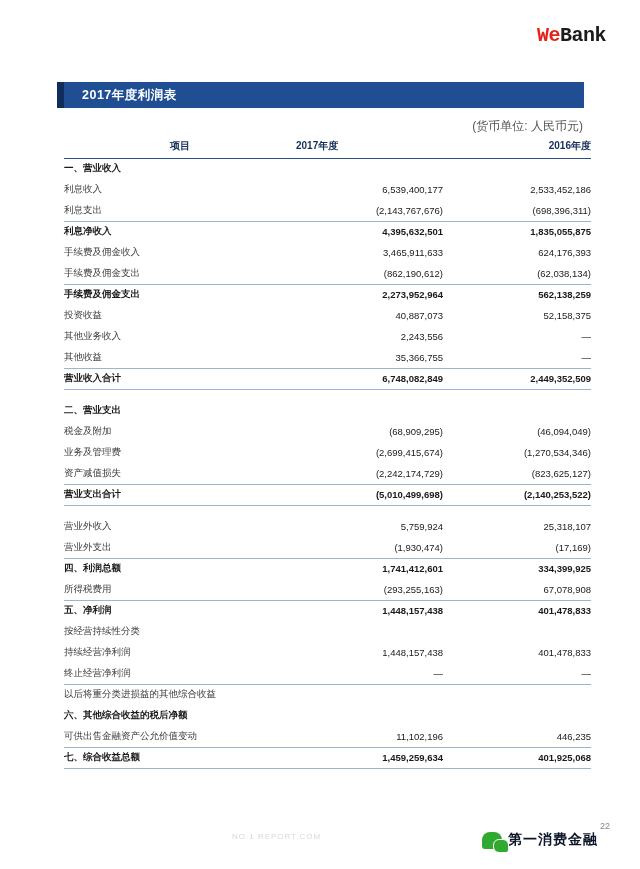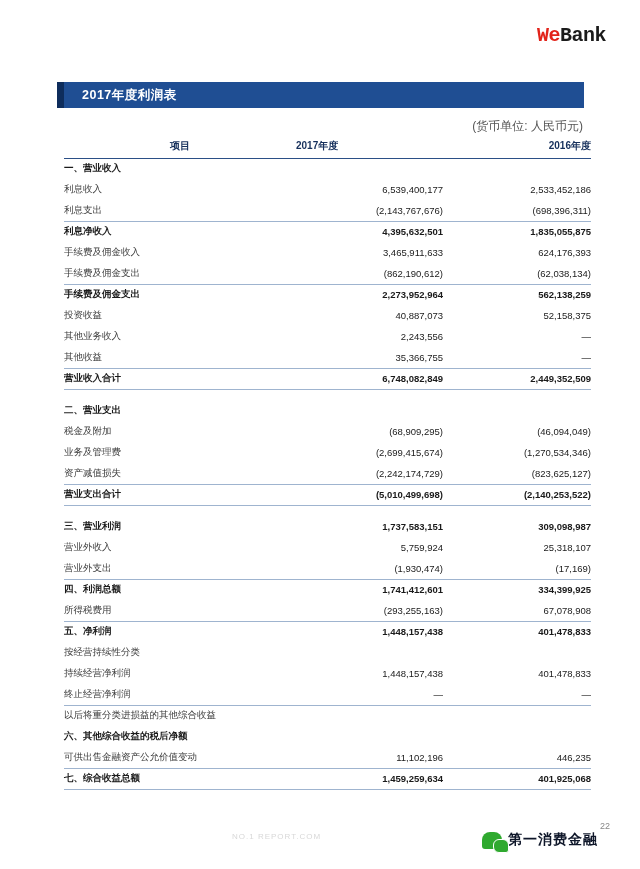--- a/index.html
+++ b/index.html
@@ -235,25 +235,20 @@
         </tr>
         <tr class="rule">
           <td class="c-item ind0 b">营业支出合计</td>
           <td class="c-val b">(5,010,499,698)</td>
           <td class="c-val2 b">(2,140,253,522)</td>
         </tr>
         <tr class="spacer">
           <td colspan="3"></td>
         </tr>
         <tr>
-          <td class="c-item ind0 b">三、营业利润</td>
-          <td class="c-val b">1,737,583,151</td>
-          <td class="c-val2 b">309,098,987</td>
-        </tr>
-        <tr>
           <td class="c-item ind1 sub">营业外收入</td>
           <td class="c-val">5,759,924</td>
           <td class="c-val2">25,318,107</td>
         </tr>
         <tr class="rule">
           <td class="c-item ind1 sub">营业外支出</td>
           <td class="c-val">(1,930,474)</td>
           <td class="c-val2">(17,169)</td>
         </tr>
         <tr>

